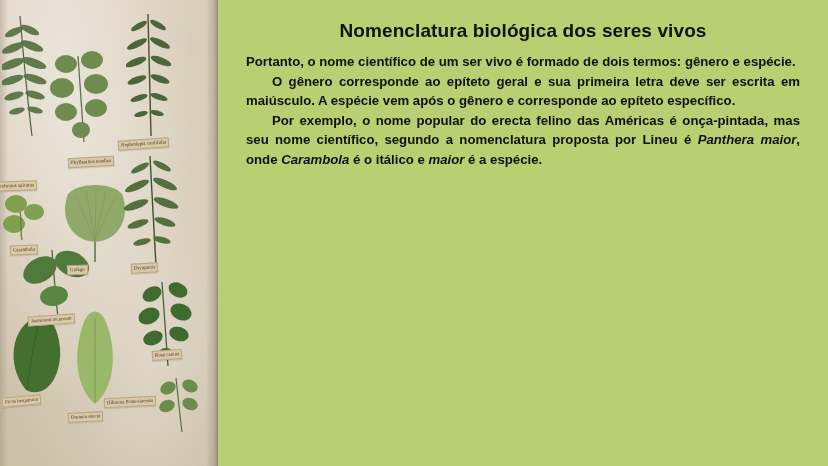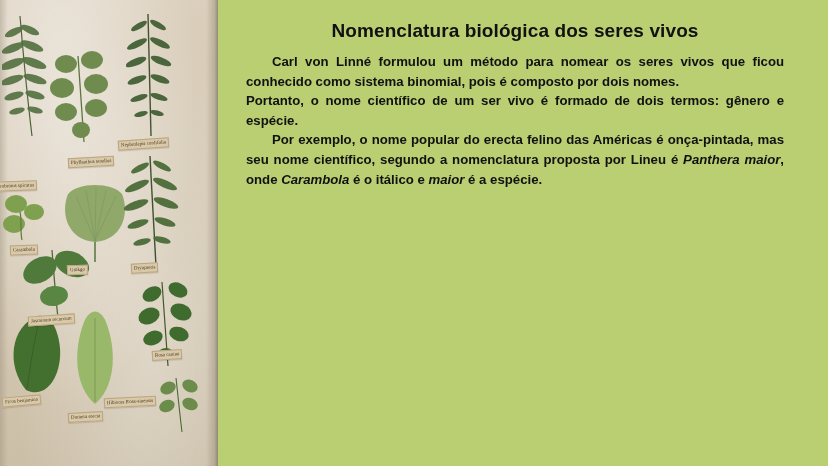--- a/index.html
+++ b/index.html
@@ -67,21 +67,21 @@
     line-height: 8px;
     padding: 0 2px;
     white-space: nowrap;
     box-shadow: 0 1px 1px rgba(0,0,0,0.12);
   }
 
   
   .content {
     position: relative;
     flex: 1 1 auto;
-    padding: 14px 44px 10px 28px;
+    padding: 14px 28px 10px 28px;
     box-sizing: border-box;
   }
   .slide-title {
     text-align: center;
     font-size: 19px;
     font-weight: bold;
     color: #111111;
     margin: 6px 0 10px 0;
     letter-spacing: 0.1px;
   }
@@ -249,19 +249,19 @@
     <div class="label" style="left:28px; top:315px; transform:rotate(-4deg);">Jasminum recurvum</div>
     <div class="label" style="left:152px; top:350px; transform:rotate(-4deg);">Rosa canina</div>
     <div class="label" style="left:2px; top:396px; transform:rotate(-5deg);">Ficus benjamina</div>
     <div class="label" style="left:104px; top:397px; transform:rotate(-3deg);">Hibiscus Rosa-sinensis</div>
     <div class="label" style="left:68px; top:412px; transform:rotate(-3deg);">Duranta erecta</div>
   </div>
 
   <div class="content">
     <div class="slide-title">Nomenclatura biológica dos seres vivos</div>
     <div class="body-text">
-      <p class="para" id="p1"><span>Carl von Linné formulou um método para nomear os seres vivos que ficou conhecido como sistema binomial, pois é composto por dois nomes.</span></p>
       <p class="para noindent" id="p3"><span>Portanto, o nome científico de um ser vivo é formado de dois termos: gênero e espécie.</span></p>
+      <p class="para" id="p4"><span>O gênero corresponde ao epíteto geral e sua primeira letra deve ser escrita em maiúsculo. A espécie vem após o gênero e corresponde ao epíteto específico.</span></p>
       <p class="para" id="p5"><span>Por exemplo, o nome popular do erecta felino das Américas é onça-pintada, mas seu nome científico, segundo a nomenclatura proposta por Lineu  é </span><span class="ital">Panthera maior</span><span>, onde </span><span class="ital">Carambola</span><span> é o itálico e </span><span class="ital">maior</span><span> é a espécie.</span></p>
     </div>
   </div>
 
 </div>
 
 </body></html>

